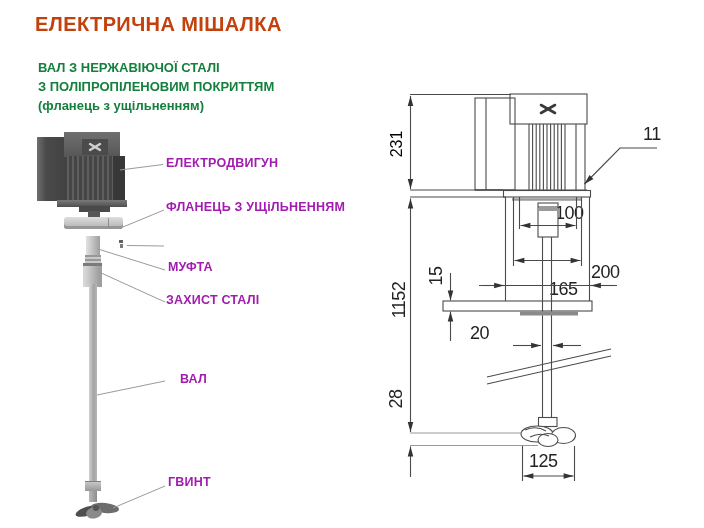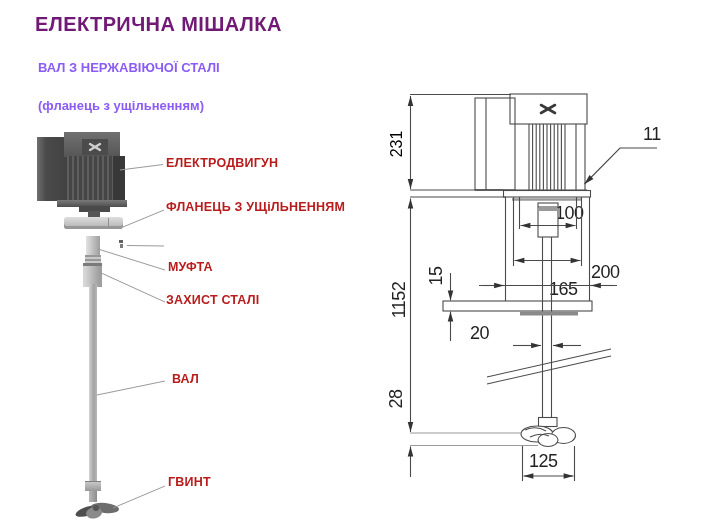--- a/index.html
+++ b/index.html
@@ -3,38 +3,38 @@
 <meta charset="utf-8">
 <style>
   html,body { margin:0; padding:0; background:#ffffff; }
   #page {
     position:relative; width:704px; height:528px; background:#fff;
     font-family:"Liberation Sans", sans-serif; overflow:hidden;
   }
   
   #title {
     position:absolute; left:35px; top:13px;
-    font-size:20px; font-weight:bold; color:#701a75; letter-spacing:.4px;
+    font-size:20px; font-weight:bold; color:#c2410c; letter-spacing:.4px;
     white-space:nowrap;
   }
   .sub {
     position:absolute; left:38px;
-    font-size:13px; font-weight:bold; color:#8b5cf6; white-space:nowrap;
+    font-size:13px; font-weight:bold; color:#15803d; white-space:nowrap;
   }
   #sub-0 { top:60px; } #sub-1 { top:79px; } #sub-2 { top:98px;text-align:center; }
   .lbl {
-    position:absolute; font-size:12.5px; font-weight:bold; color:#b91c1c;
+    position:absolute; font-size:12.5px; font-weight:bold; color:#a21caf;
     letter-spacing:.2px; white-space:nowrap;
   }
   #lbl-0 { left:166px; top:156px; }
   #lbl-1 { left:166px; top:200px; }
   #lbl-2 { left:166px; top:238px; }
   #lbl-3 { left:168px; top:260px; }
   #lbl-4 { left:166px; top:293px; }
-  #lbl-5 { left:172px; top:372px; }
+  #lbl-5 { left:180px; top:372px; }
   #lbl-6 { left:168px; top:475px; }
   .dim {
     position:absolute; font-size:18px; color:#222; letter-spacing:-.5px;
     white-space:nowrap;
   }
   #d130 { left:555px; top:203px; }
   #d165 { left:549px; top:248px;margin-top:31px; }
   #d200 { left:591px; top:262px; }
   #d20  { left:470px; top:323px; }
   #d125 { left:529px; top:451px; }
@@ -85,20 +85,21 @@
     background:linear-gradient(90deg,#b8b8b8,#8d8d8d); }
   #p-prop        { left:74px;  top:499px; }
 </style>
 </head>
 <body>
 
 <div id="page">
 
   <div id="title">ЕЛЕКТРИЧНА МІШАЛКА</div>
   <div class="sub" id="sub-0">ВАЛ З НЕРЖАВІЮЧОЇ СТАЛІ</div>
+  <div class="sub" id="sub-1">З ПОЛІПРОПІЛЕНОВИМ ПОКРИТТЯМ</div>
   <div class="sub" id="sub-2">(фланець з ущільненням)</div>
 
   <div class="ph" id="p-motor-left"></div>
   <div class="ph" id="p-motor-cap"></div>
   <div class="ph" id="p-logo-plate">
     <svg width="14" height="10" viewBox="0 0 14 10">
       <line x1="2" y1="2" x2="12" y2="8" stroke="#cfcfcf" stroke-width="2.4" stroke-linecap="round"></line>
       <line x1="12" y1="2" x2="2" y2="8" stroke="#cfcfcf" stroke-width="2.4" stroke-linecap="round"></line>
     </svg>
   </div>

